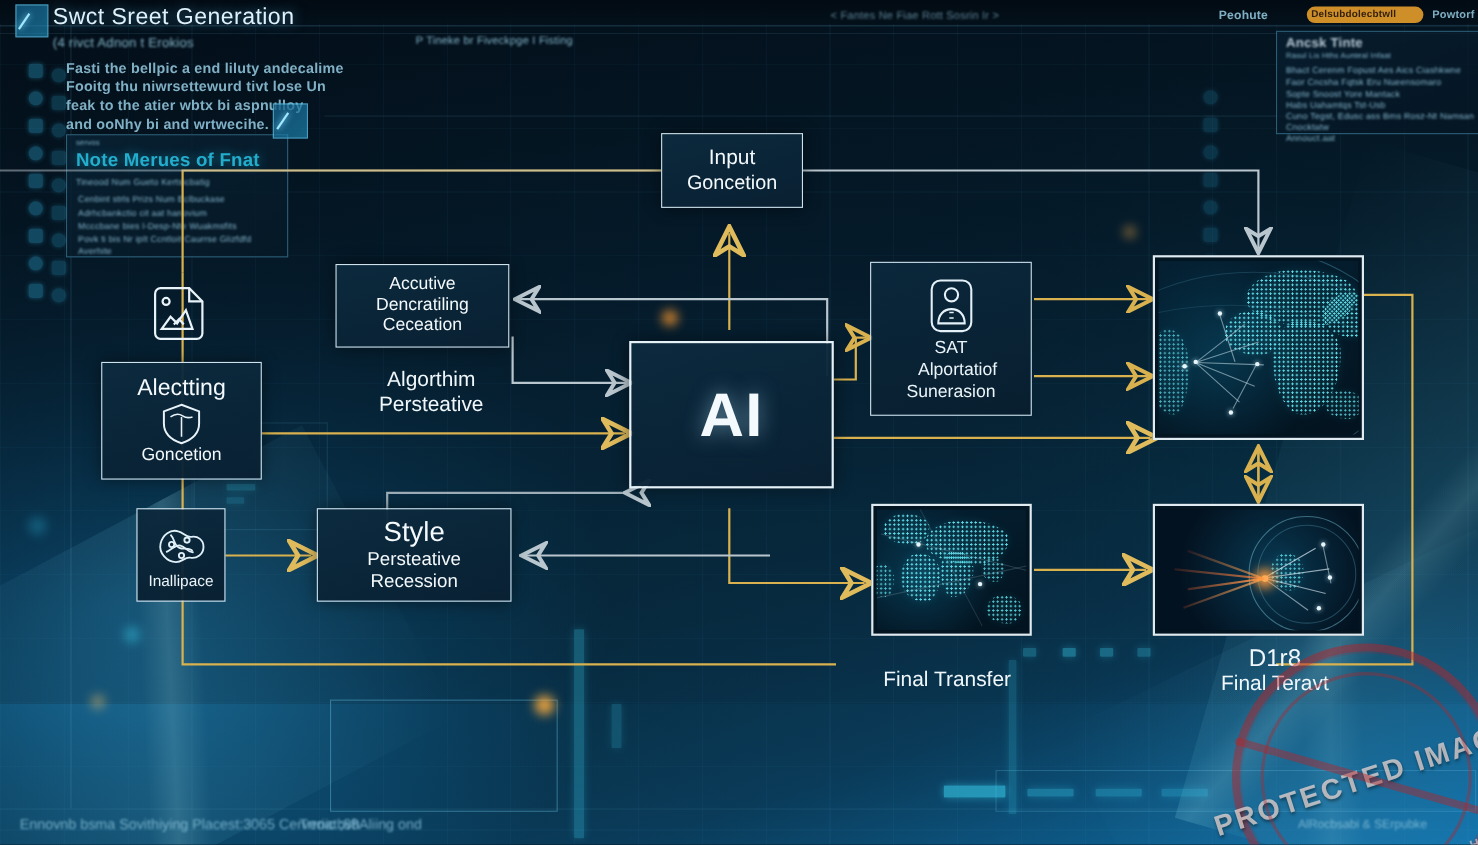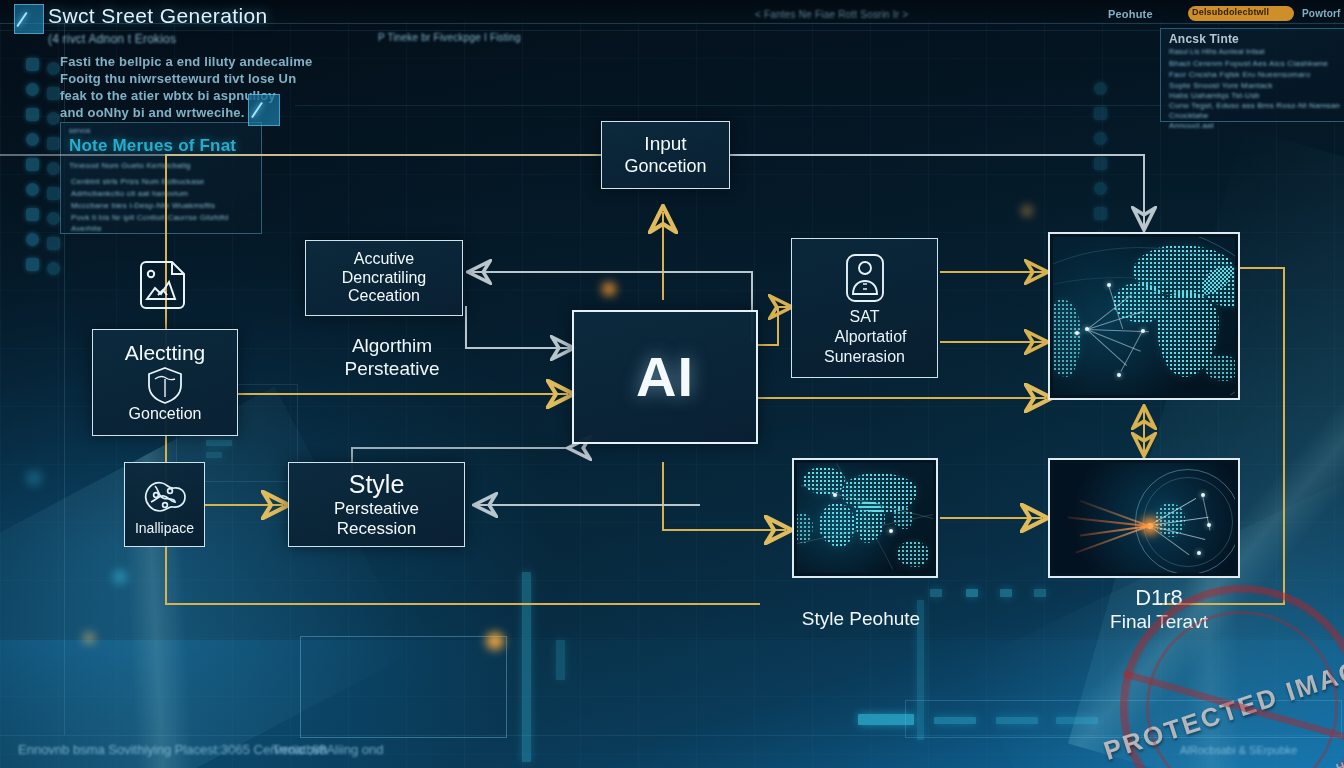--- a/index.html
+++ b/index.html
@@ -348,21 +348,21 @@
     <div class="cap" style="font-size:16px;">SAT</div>
     <div class="cap" style="font-size:16px;margin-left:12px;">Alportatiof</div>
     <div class="cap" style="font-size:16px;">Sunerasion</div>
   </div>
 
   <div class="free-label" style="left:327px;top:335px;width:130px;">
     <div>Algorthim</div>
     <div>Persteative</div>
   </div>
 
-  <div class="free-label" style="left:796px;top:608px;width:130px;">Style Peohute</div>
+  <div class="free-label" style="left:796px;top:608px;width:130px;">Final Transfer</div>
 
   <div class="free-label" style="left:1104px;top:585px;width:110px;">
     <div style="font-size:22px;">D1r8</div>
     <div>Final Teravt</div>
   </div>
 
   <div class="img-panel" style="left:1048px;top:232px;width:192px;height:168px;">
     <div class="inner">
       <div class="globe-bg"></div>
       <div class="arcline" style="left:-80px;top:-14px;width:300px;height:200px;"></div>

